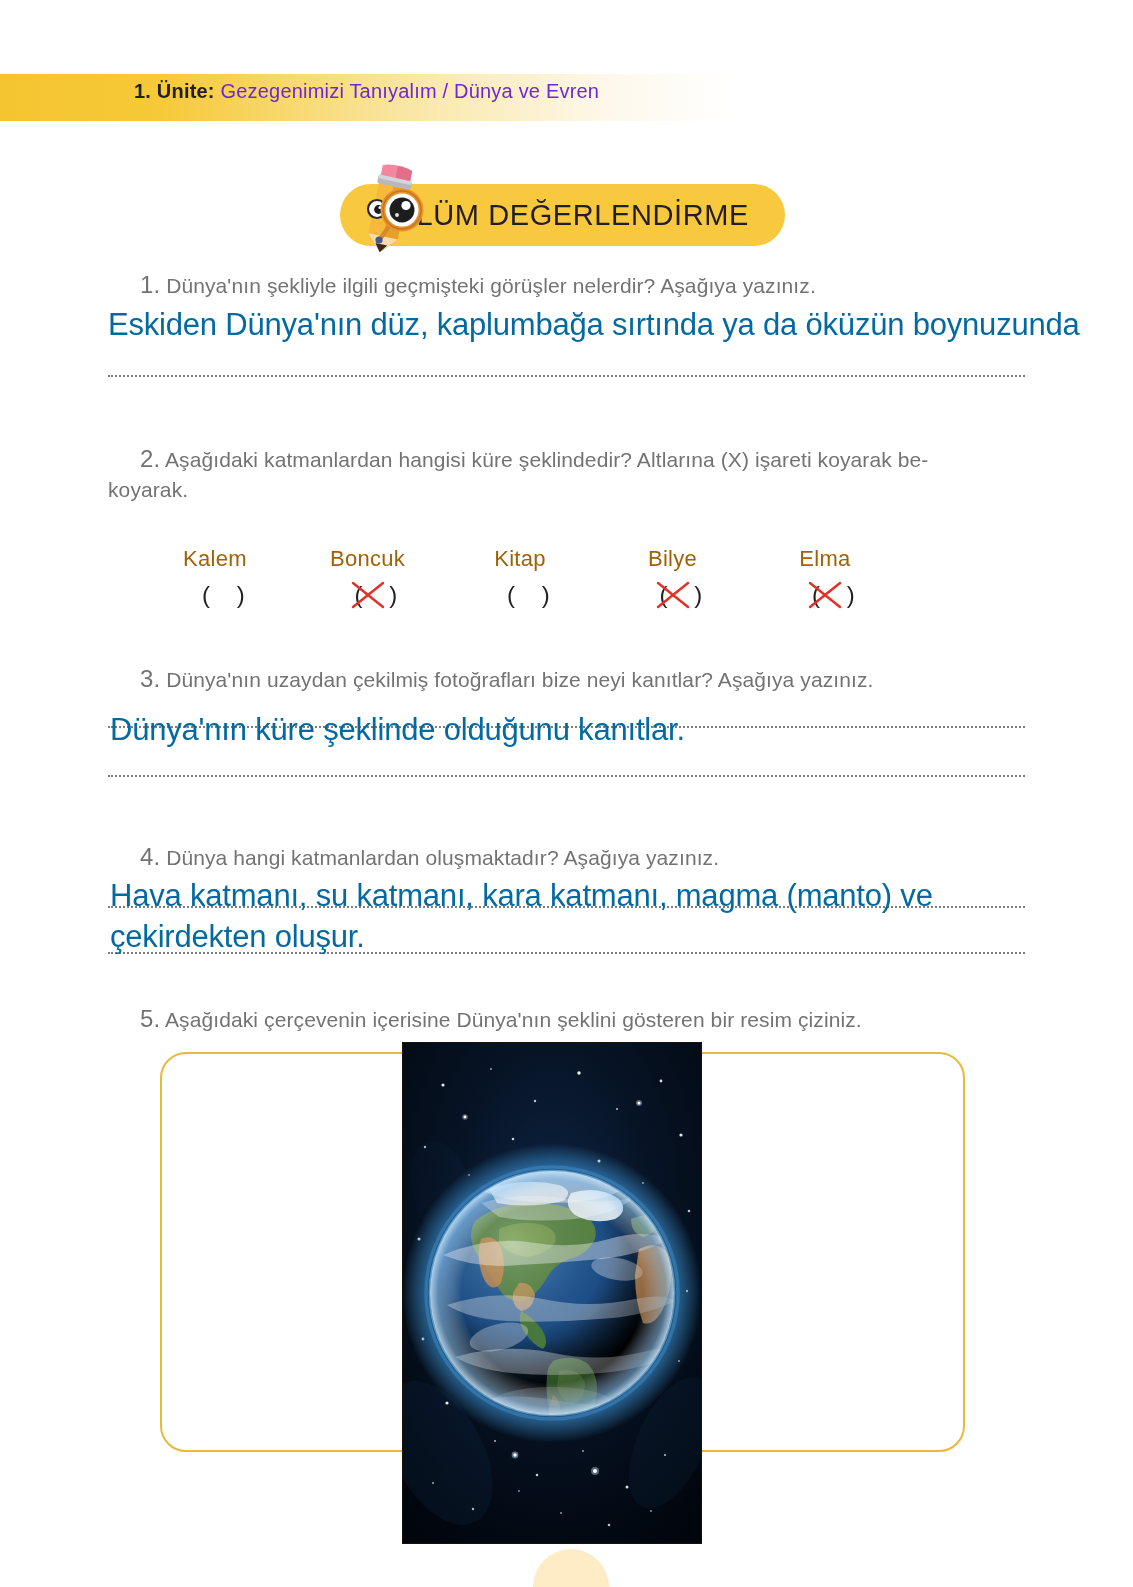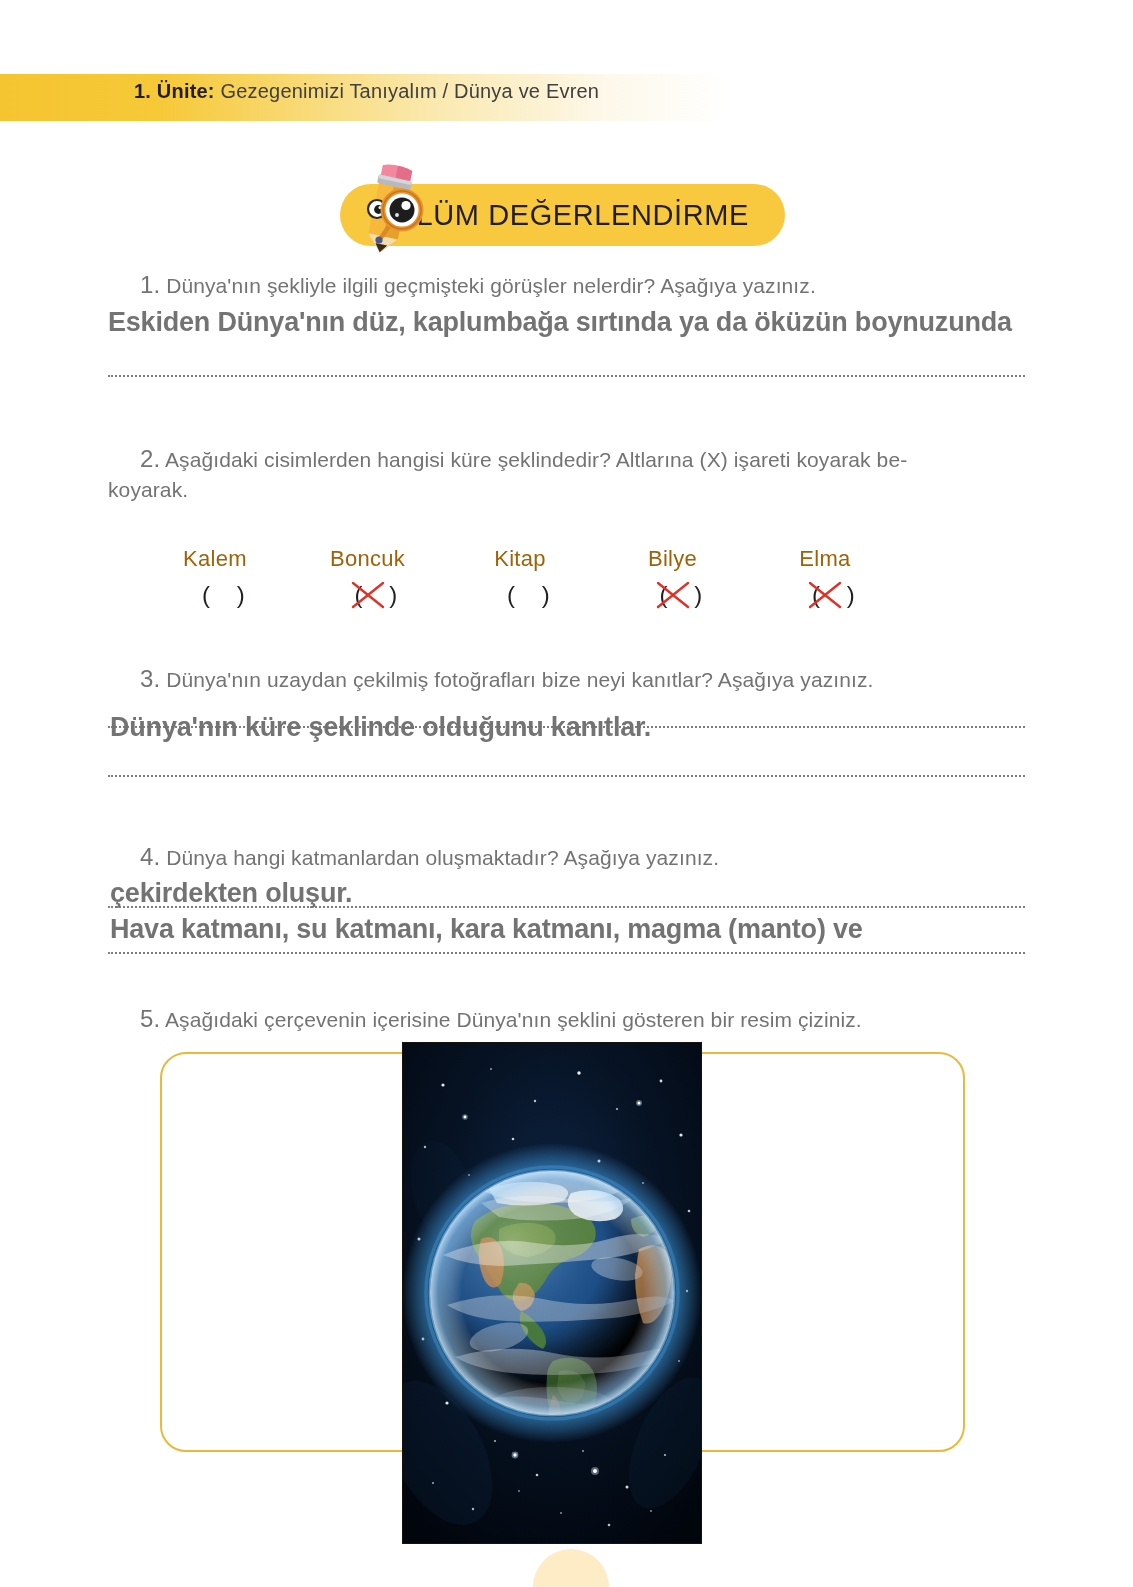--- a/index.html
+++ b/index.html
@@ -23,21 +23,21 @@
   }
   .header-text {
     position: absolute;
     left: 134px; top: 80px;
     font-size: 20px;
     color: #231f20;
     letter-spacing: .2px;
     white-space: nowrap;
   }
   .header-text .unit-num { font-weight: bold; }
-  .header-text .unit-sub { font-weight: normal; color: #404040; }
+  .header-text .unit-sub { font-weight: normal; color: #6d28d9; }
 
   
   .banner {
     position: absolute;
     left: 340px; top: 184px;
     width: 445px; height: 62px;
     background: #f8c93f;
     border-radius: 31px;
     display: flex;
     align-items: center;
@@ -62,23 +62,23 @@
     position: absolute;
     font-size: 21px;
     color: #737373;
     line-height: 1.45;
     letter-spacing: .1px;
   }
   .q-num { font-size: 24px; }
 
   .answer {
     position: absolute;
-    font-size: 27px;
-    font-weight: bold;
-    color: #737373;
+    font-size: 31px;
+    font-weight: normal;
+    color: #0369a1;
     line-height: 1.32;
     letter-spacing: -.2px;
     z-index: 4;
   }
 
   .dotline {
     position: absolute;
     left: 108px;
     width: 917px;
     height: 0;
@@ -199,21 +199,21 @@
   <span class="q-num">1.</span>
   <span>Dünya'nın şekliyle ilgili geçmişteki görüşler nelerdir? Aşağıya yazınız.</span>
 </div>
 <div class="dotline" style="top:375px;"></div>
 <div class="answer" style="left:108px; top:305px; width:980px;">
   <div>Eskiden Dünya'nın düz, kaplumbağa sırtında ya da öküzün boynuzunda</div>
 </div>
 
 <div class="q-text" style="left:140px; top:442px; width:880px;">
   <span class="q-num">2.</span>
-  <span>Aşağıdaki cisimlerden hangisi küre şeklindedir? Altlarına (X) işareti koyarak be-</span>
+  <span>Aşağıdaki katmanlardan hangisi küre şeklindedir? Altlarına (X) işareti koyarak be-</span>
 </div>
 <div class="q-text" style="left:108px; top:475px; width:880px;">
   <span>koyarak.</span>
 </div>
 
 <div class="options">
 
   <div class="option">
     <span class="option-label">Kalem</span>
     <span class="option-box">
@@ -273,22 +273,22 @@
   <div>Dünya'nın küre şeklinde olduğunu kanıtlar.</div>
 </div>
 
 <div class="q-text" style="left:140px; top:840px; width:880px;">
   <span class="q-num">4.</span>
   <span>Dünya hangi katmanlardan oluşmaktadır? Aşağıya yazınız.</span>
 </div>
 <div class="dotline" style="top:906px;"></div>
 <div class="dotline" style="top:952px;"></div>
 <div class="answer" style="left:110px; top:876px; width:980px;">
+  <div>Hava katmanı, su katmanı, kara katmanı, magma (manto) ve</div>
   <div>çekirdekten oluşur.</div>
-  <div>Hava katmanı, su katmanı, kara katmanı, magma (manto) ve</div>
 </div>
 
 <div class="q-text" style="left:140px; top:1002px; width:880px;">
   <span class="q-num">5.</span>
   <span>Aşağıdaki çerçevenin içerisine Dünya'nın şeklini gösteren bir resim çiziniz.</span>
 </div>
 
 <div class="draw-frame"></div>
 
 <div class="page-circle"></div>

